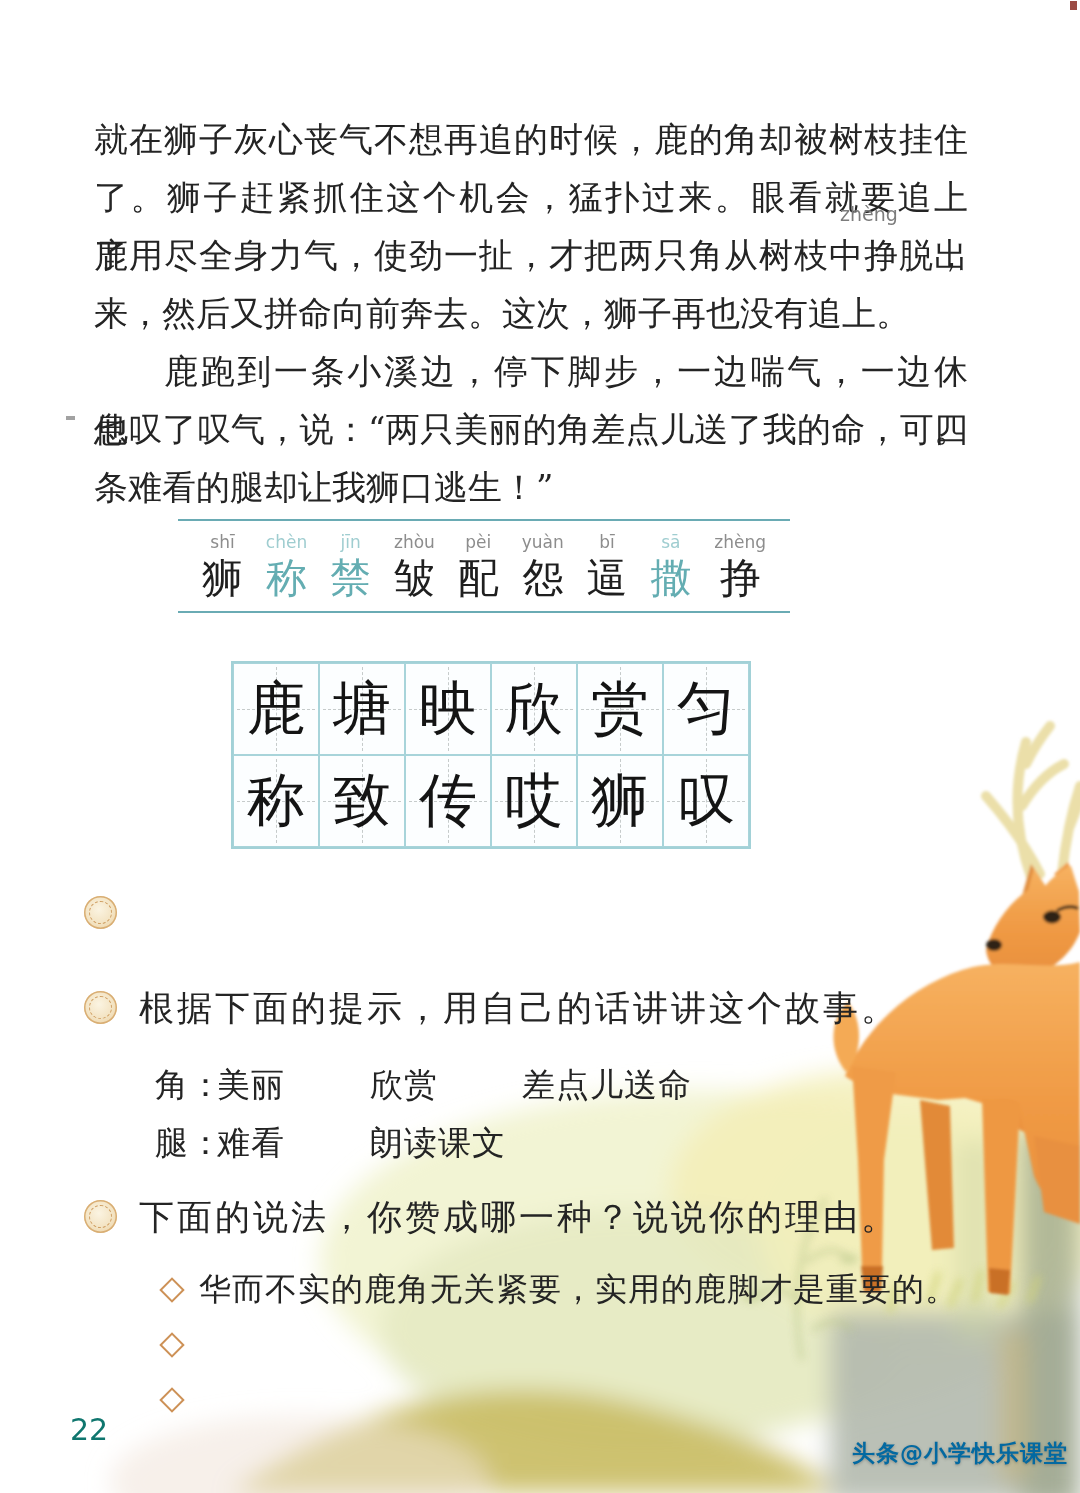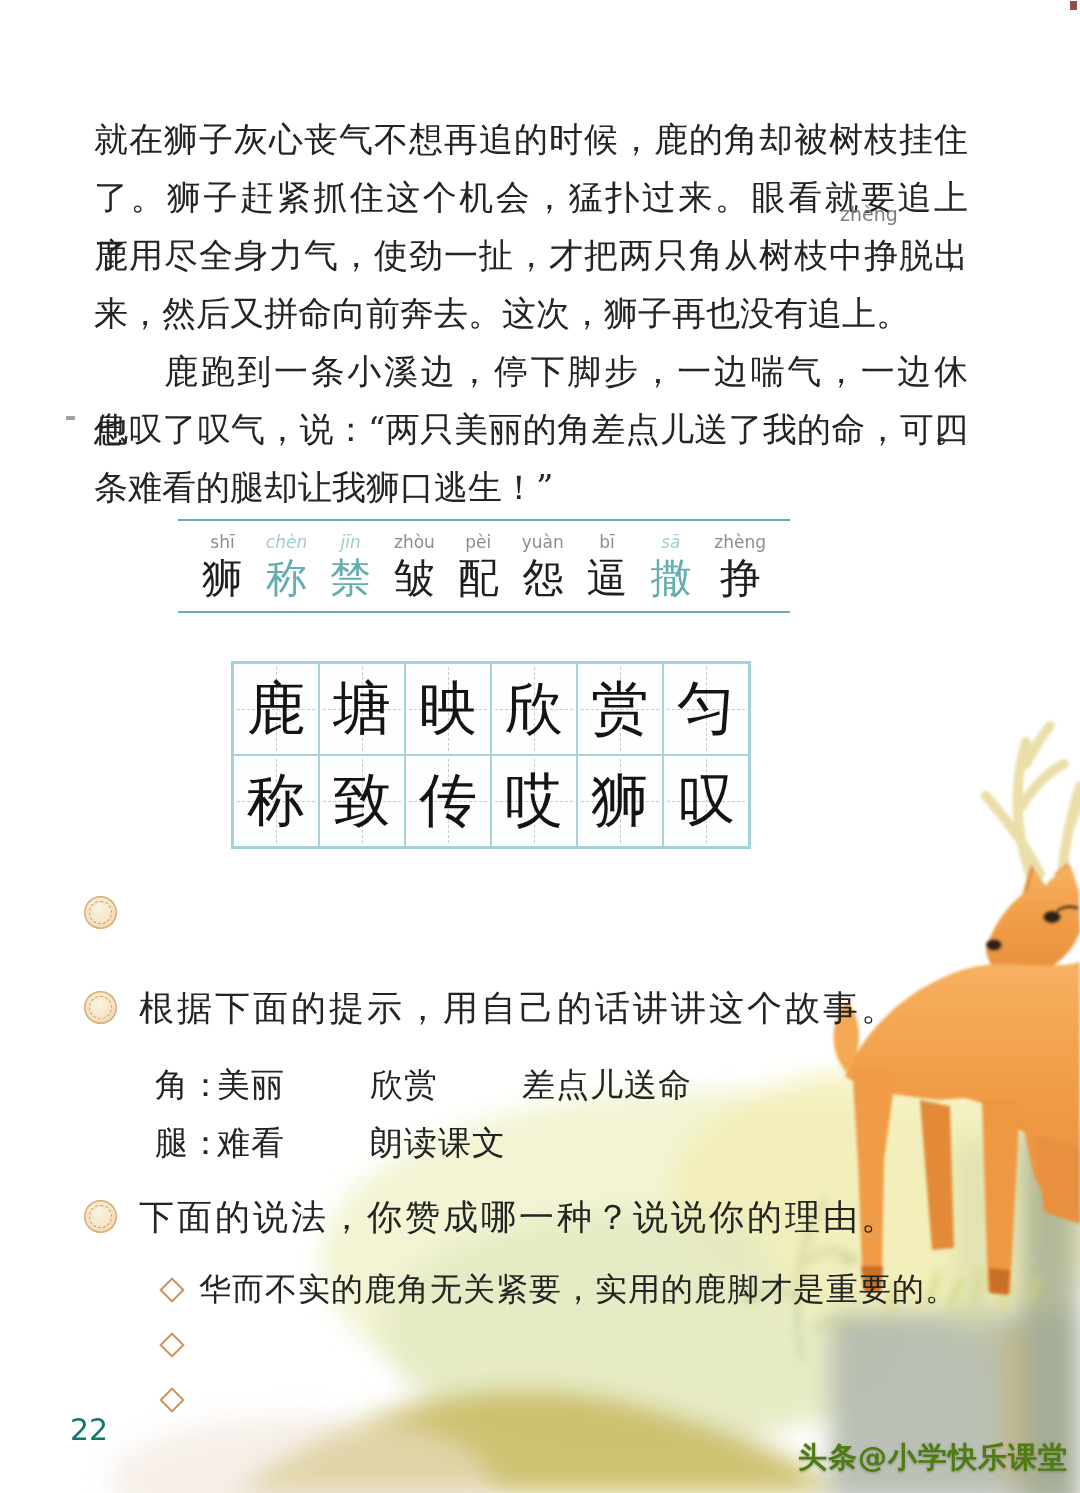--- a/index.html
+++ b/index.html
@@ -32,21 +32,21 @@
     border-top:2px solid #6aabb4;border-bottom:2px solid #6aabb4;
     display:flex;justify-content:space-between;align-items:center;
     padding:0 24px;box-sizing:border-box;background:rgba(255,255,255,.6);
   }
   .nc-item{display:flex;flex-direction:column;align-items:center;}
   .nc-pinyin{
     font-size:17px;color:#8d8d8d;line-height:1;margin-bottom:7px;
     font-family:"DejaVu Sans","Liberation Sans",sans-serif;
   }
   .nc-char{font-size:41px;line-height:1;color:#1f1f1f;}
-  .nc-pinyin.hl{color:#9fcdd0;font-style:italic;}
+  .nc-pinyin.hl{color:#9fcdd0;}
   .nc-char.hl{color:#64adb2;}
 
   
   .grid{
     position:absolute;left:231px;top:661px;
     display:grid;grid-template-columns:repeat(6,86px);grid-auto-rows:92px;
     border:2px solid #a2d1d7;background:#fcfeff;
   }
   .gcell{border:1px solid #a8d4da;position:relative;display:flex;align-items:center;justify-content:center;}
   .gcell::before{content:"";position:absolute;left:3px;right:3px;top:50%;border-top:1.6px dashed #c6cbcb;z-index:1;}
@@ -78,21 +78,21 @@
     width:14px;height:14px;border:2.5px solid #cd9156;background:transparent;
     transform:rotate(45deg);margin:0 18px 0 3px;flex:0 0 auto;
   }
 
   
   .page-number{
     position:absolute;left:70px;top:1412px;font-size:30px;color:#0f766e;
     font-family:"DejaVu Sans","Liberation Sans",sans-serif;
   }
   .watermark{
-    position:absolute;right:12px;top:1438px;font-size:29px;font-weight:bold;color:#4d7c0f;
+    position:absolute;right:12px;top:1438px;font-size:23px;font-weight:bold;color:#0369a1;
     letter-spacing:1px;text-shadow:0 1px 3px rgba(60,60,60,.4);
     font-family:"DejaVu Sans","Liberation Sans",sans-serif;
   }
 </style>
 </head>
 <body>
 
 <svg class="illustration" viewBox="0 0 1080 1493" aria-hidden="true">
   <defs>
     <filter id="soft" x="-40%" y="-40%" width="180%" height="180%">

